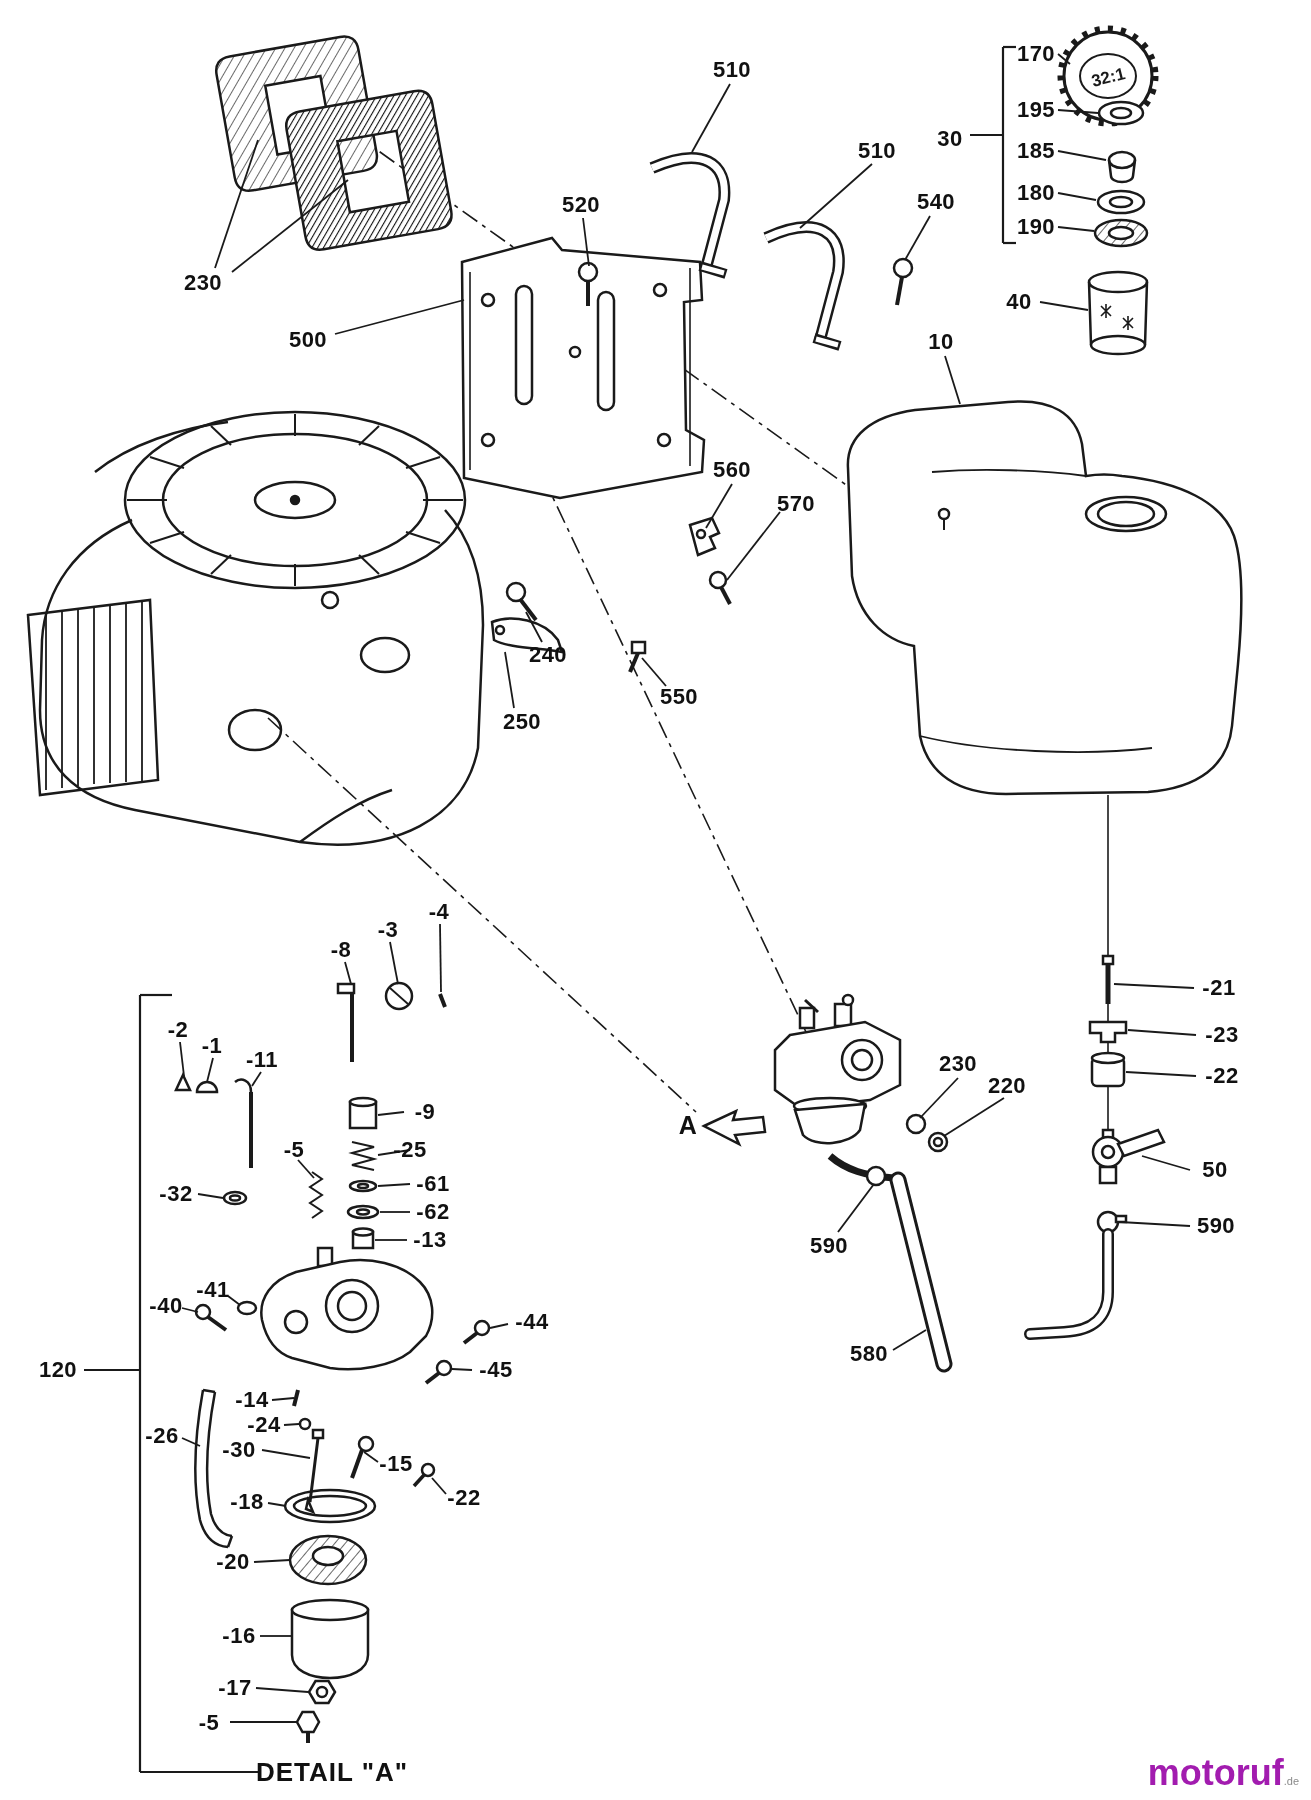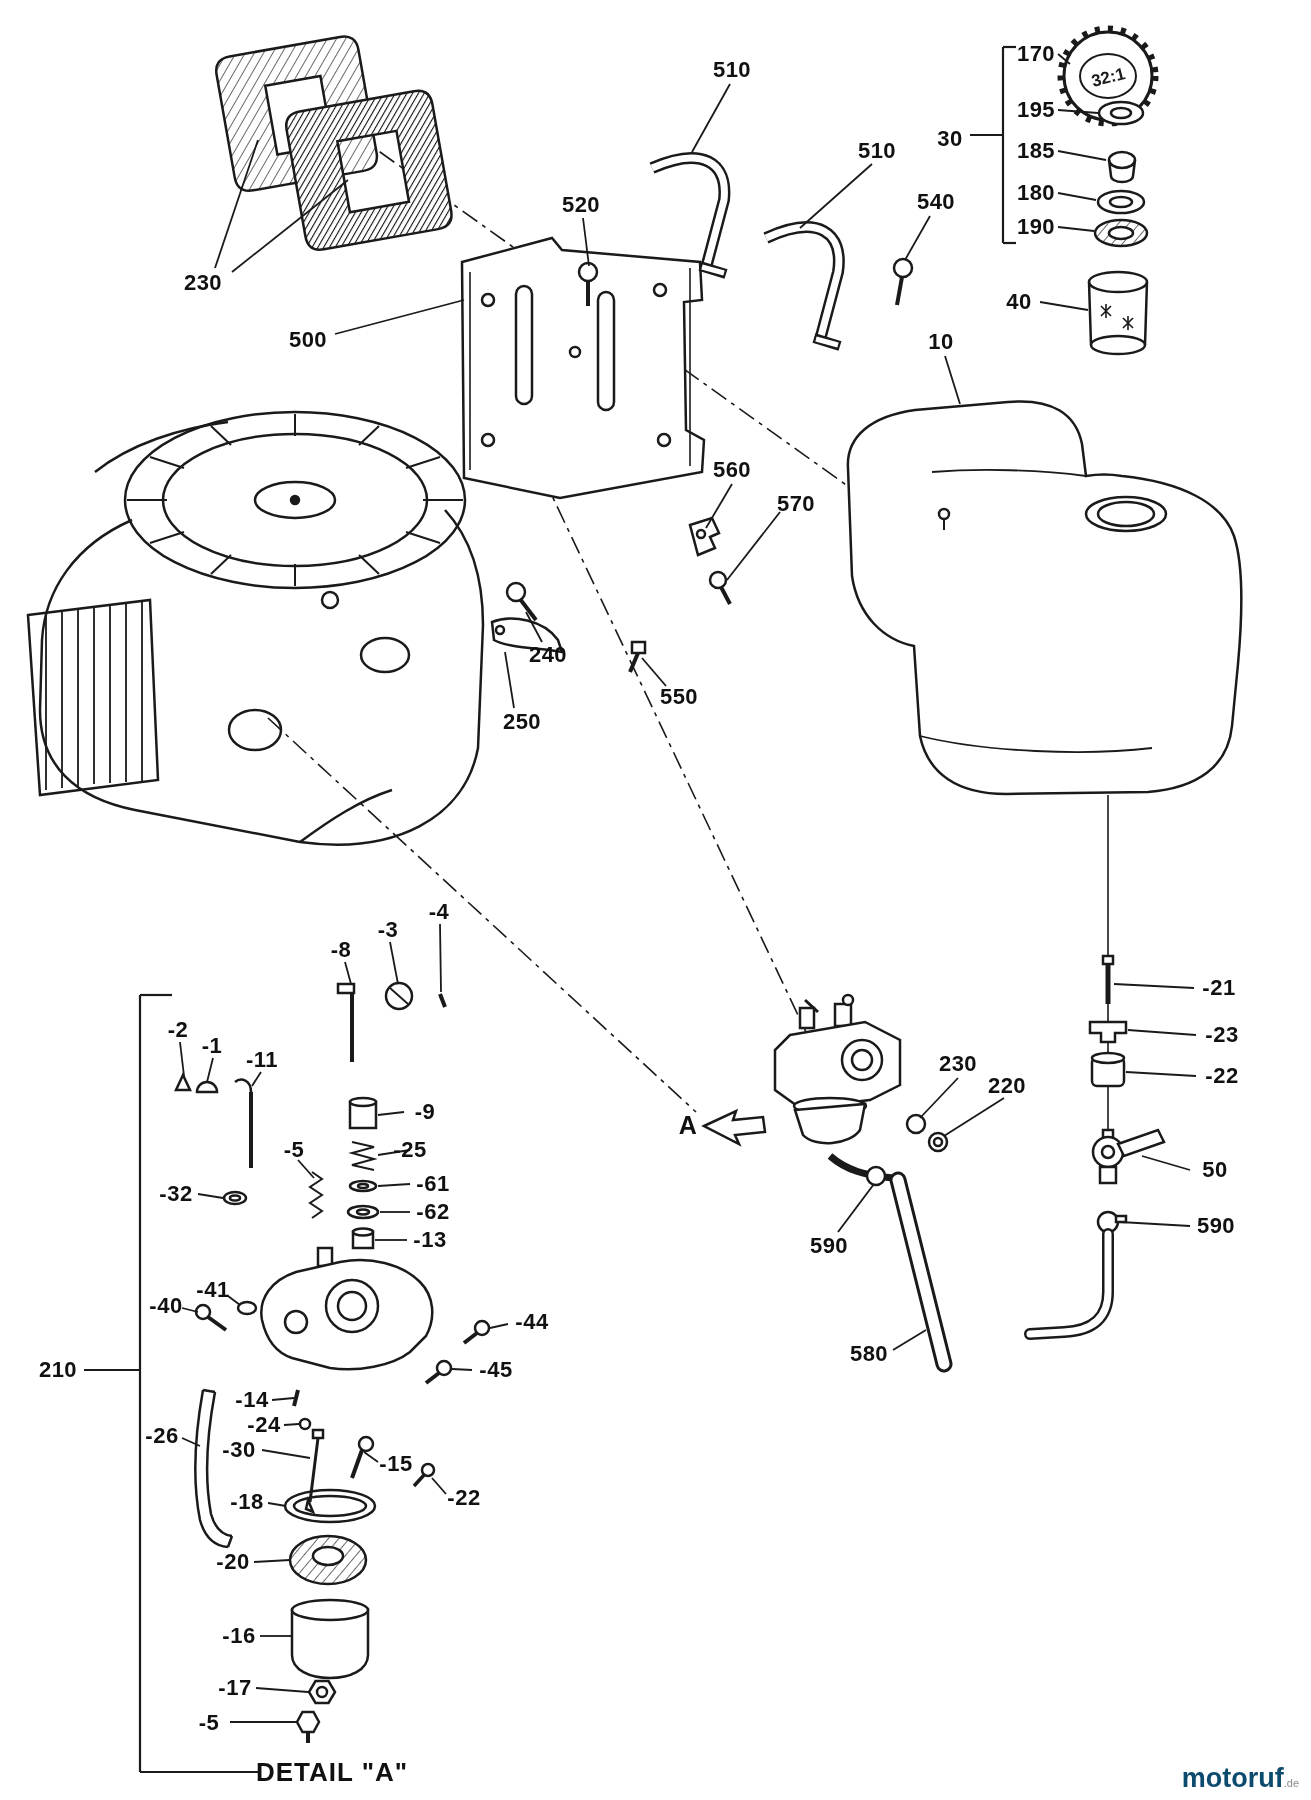--- a/index.html
+++ b/index.html
@@ -5,21 +5,21 @@
   html,body{margin:0;padding:0;background:#fff;}
   .page{position:relative;width:1311px;height:1800px;background:#ffffff;
         font-family:"Liberation Sans",sans-serif;overflow:hidden;}
   .art{position:absolute;left:0;top:0;}
   .lbl{position:absolute;transform:translate(-50%,-50%);font-weight:700;
        font-size:22px;color:#111;white-space:nowrap;letter-spacing:.5px;}
   .lbl-big{font-size:25px;}
   .caption{position:absolute;transform:translate(-50%,-50%);font-weight:700;
        font-size:26px;color:#111;letter-spacing:1px;white-space:nowrap;}
   .watermark{position:absolute;right:12px;bottom:6px;white-space:nowrap;}
-  .watermark .brand{color:#0c4a6e;font-weight:700;font-size:27px;}
+  .watermark .brand{color:#a21caf;font-weight:700;font-size:36px;}
   .watermark .suffix{color:#8a8a8a;font-weight:400;font-size:11px;}
   svg *{vector-effect:non-scaling-stroke;}
 </style>
 </head>
 <body>
 
 <div class="page">
 
 <svg class="art" width="1311" height="1800" viewBox="0 0 1311 1800">
   <defs>
@@ -464,21 +464,21 @@
 <div class="lbl" style="left:1219px;top:988px">-21</div>
 <div class="lbl" style="left:1222px;top:1035px">-23</div>
 <div class="lbl" style="left:1222px;top:1076px">-22</div>
 <div class="lbl" style="left:1215px;top:1170px">50</div>
 <div class="lbl" style="left:1216px;top:1226px">590</div>
 <div class="lbl" style="left:958px;top:1064px">230</div>
 <div class="lbl" style="left:1007px;top:1086px">220</div>
 <div class="lbl lbl-big" style="left:688px;top:1125px">A</div>
 <div class="lbl" style="left:829px;top:1246px">590</div>
 <div class="lbl" style="left:869px;top:1354px">580</div>
-<div class="lbl" style="left:58px;top:1370px">210</div>
+<div class="lbl" style="left:58px;top:1370px">120</div>
 
 <div class="lbl" style="left:341px;top:950px">-8</div>
 <div class="lbl" style="left:388px;top:930px">-3</div>
 <div class="lbl" style="left:439px;top:912px">-4</div>
 <div class="lbl" style="left:178px;top:1030px">-2</div>
 <div class="lbl" style="left:212px;top:1046px">-1</div>
 <div class="lbl" style="left:262px;top:1060px">-11</div>
 <div class="lbl" style="left:425px;top:1112px">-9</div>
 <div class="lbl" style="left:410px;top:1150px">-25</div>
 <div class="lbl" style="left:433px;top:1184px">-61</div>

